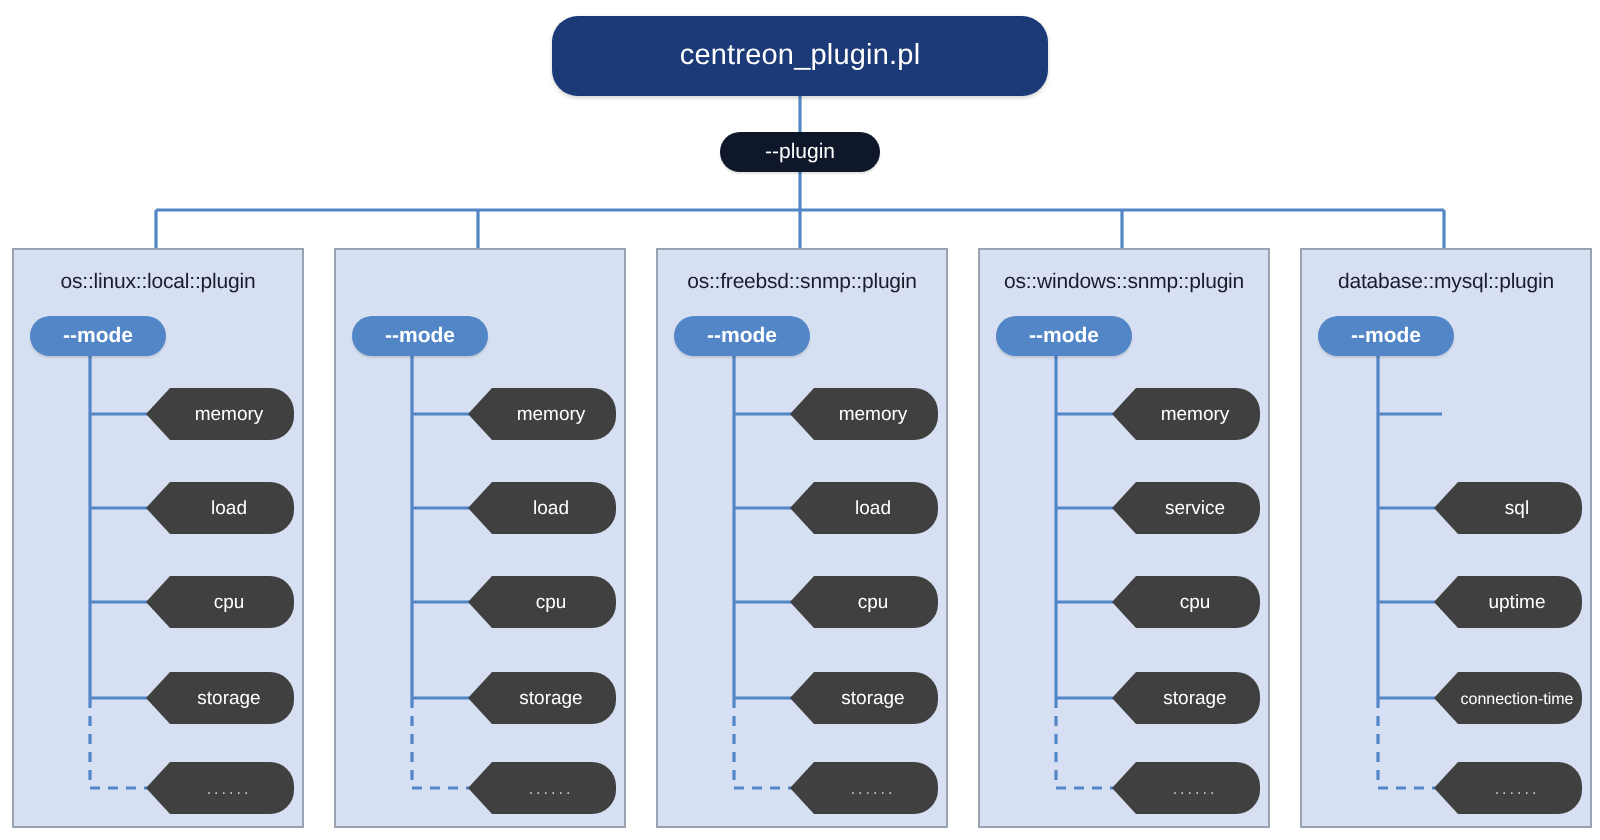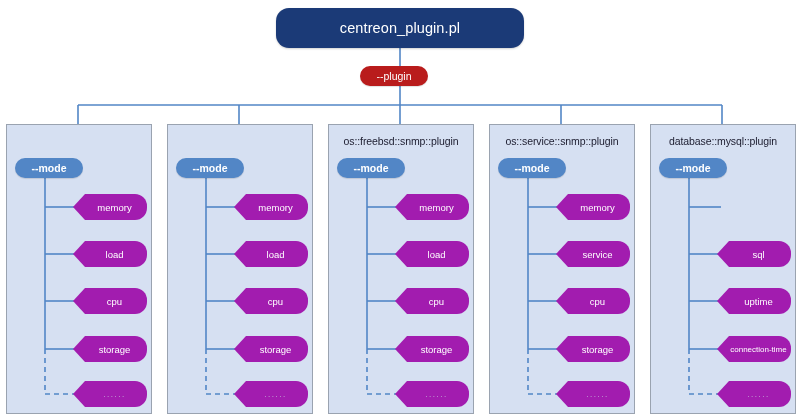--- a/index.html
+++ b/index.html
@@ -45,23 +45,23 @@
     justify-content: center;
     letter-spacing: .1px;
     box-shadow: 0 1px 2px rgba(0,0,0,.18);
   }
 
   
   .plugin-pill {
     position: absolute;
     left: 360px;
     top: 66px;
-    width: 68px;
+    width: 80px;
     height: 20px;
-    background: #b91c1c;
+    background: #0f172a;
     border-radius: 10px;
     color: #ffffff;
     font-size: 10.5px;
     display: flex;
     align-items: center;
     justify-content: center;
     box-shadow: 0 1px 1px rgba(0,0,0,.12);
   }
 
   
@@ -102,21 +102,21 @@
     box-shadow: 0 1px 1px rgba(0,0,0,.12);
     font-weight: bold;
   }
 
   
   .mode-node {
     position: absolute;
     left: 66px;
     width: 74px;
     height: 26px;
-    background: #a21caf;
+    background: #404040;
     color: #ffffff;
     font-size: 9.5px;
     display: flex;
     align-items: center;
     justify-content: center;
     box-sizing: border-box;
     padding-left: 9px;
     -webkit-clip-path: polygon(12px 0, 100% 0, 100% 100%, 12px 100%, 0 50%);
     clip-path: polygon(12px 0, 100% 0, 100% 100%, 12px 100%, 0 50%);
     border-radius: 0 12px 12px 0;
@@ -151,20 +151,21 @@
       <path d="M722,105 L722,124"></path>
     </g>
   </svg>
 
   <div class="root-node">centreon_plugin.pl</div>
 
   <div class="plugin-pill">--plugin</div>
 
   <div id="panels">
       <div class="panel" style="left: 6px;">
+        <div class="panel-title">os::linux::local::plugin</div>
         <svg class="wires" viewBox="0 0 146 290" width="146" height="290" style="width: 146px; height: 290px;">
           <g stroke="#5286c6" stroke-width="1.6" fill="none">
             <path d="M38,53 L38,224"></path>
             <path d="M38,82 L70,82"></path>
             <path d="M38,129 L70,129"></path>
             <path d="M38,176 L70,176"></path>
             <path d="M38,224 L70,224"></path>
             <path d="M38,224 L38,269 L70,269" stroke-dasharray="5 4"></path>
           </g>
         </svg>
@@ -206,21 +207,21 @@
           </g>
         </svg>
         <div class="mode-pill">--mode</div>
         <div class="mode-node" style="top: 69px;">memory</div>
         <div class="mode-node" style="top: 116px;">load</div>
         <div class="mode-node" style="top: 163px;">cpu</div>
         <div class="mode-node" style="top: 211px;">storage</div>
         <div class="mode-node dots" style="top: 256px;">......</div>
       </div>
       <div class="panel" style="left: 489px;">
-        <div class="panel-title">os::service::snmp::plugin</div>
+        <div class="panel-title">os::windows::snmp::plugin</div>
         <svg class="wires" viewBox="0 0 146 290" width="146" height="290" style="width: 146px; height: 290px;">
           <g stroke="#5286c6" stroke-width="1.6" fill="none">
             <path d="M38,53 L38,224"></path>
             <path d="M38,82 L70,82"></path>
             <path d="M38,129 L70,129"></path>
             <path d="M38,176 L70,176"></path>
             <path d="M38,224 L70,224"></path>
             <path d="M38,224 L38,269 L70,269" stroke-dasharray="5 4"></path>
           </g>
         </svg>

